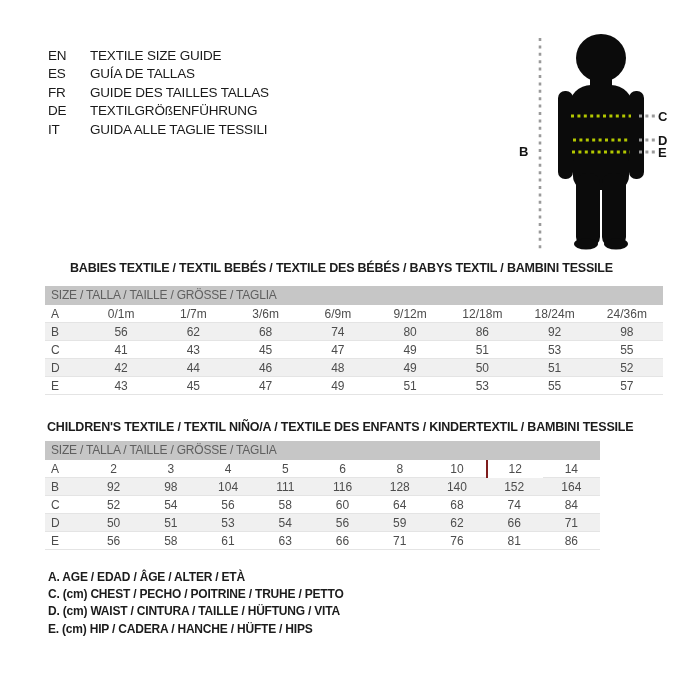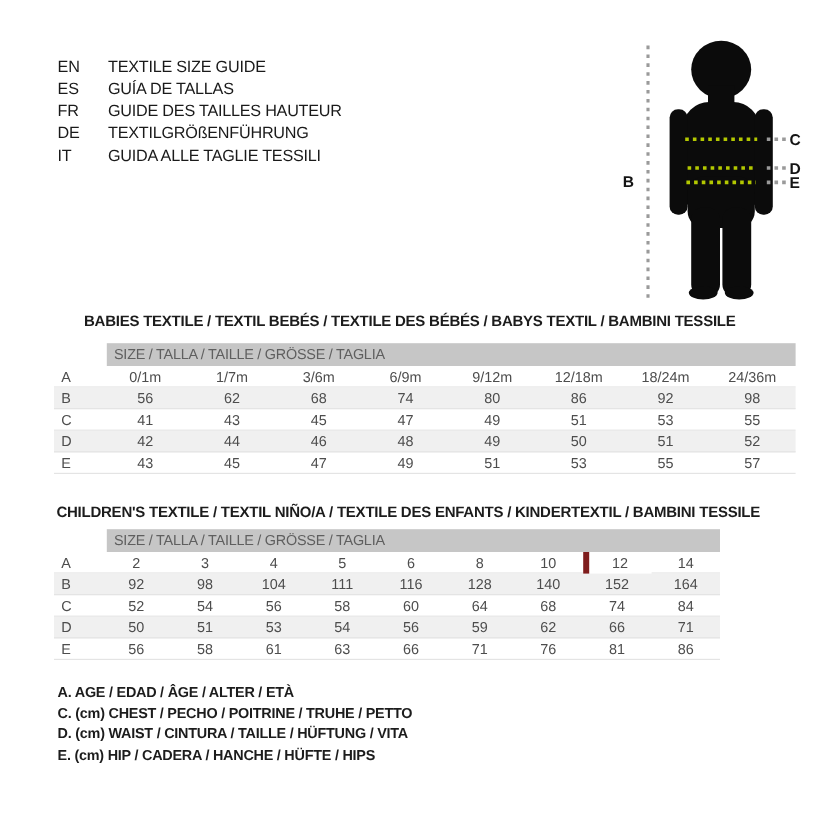--- a/index.html
+++ b/index.html
@@ -15,39 +15,39 @@
   .figure{position:absolute;left:505px;top:25px;}
   .measure-label{font-size:13px;font-weight:600;fill:#141414;font-family:"Liberation Sans",sans-serif;}
   
   .section-title{position:absolute;left:47px;font-size:12.5px;font-weight:700;color:#1c1c1c;letter-spacing:-0.2px;white-space:nowrap;}
   #babies-title{top:261px;padding-left:23px;}
   #children-title{top:420px;}
   
   .sizetable{position:absolute;left:45px;}
   #babies-table{top:286px;width:618px;}
   #children-table{top:441px;width:555px;}
-  .thead{height:19px;line-height:19px;background:#c6c6c6;color:#5f5f5f;font-size:12px;padding-left:6px;letter-spacing:-0.2px;margin-left:44px;}
+  .thead{height:19px;line-height:19px;background:#c6c6c6;color:#5f5f5f;font-size:12px;padding-left:6px;letter-spacing:-0.2px;}
   .trow{display:grid;height:18px;line-height:18px;font-size:12px;color:#4d4d4d;border-bottom:1px solid #e4e4e4;box-sizing:border-box;}
   .trow.shaded{background:#f0f0f0;}
   .rlabel{padding-left:6px;text-align:left;}
   .tcell{text-align:center;}
-  .tcell.boxed{border-left:5px solid #7f1d1d;background:#fff;}
+  .tcell.boxed{border-left:2px solid #7f1d1d;background:#fff;}
   
   .legend{position:absolute;left:48px;top:569px;}
   .legend-line{height:17.2px;line-height:17.2px;font-size:12px;font-weight:700;color:#1c1c1c;letter-spacing:-0.2px;white-space:nowrap;}
 </style>
 </head>
 <body>
 
 <div id="canvas">
 
   <div class="langs">
       <div class="lang-row"><span class="lang-code">EN</span><span>TEXTILE SIZE GUIDE</span></div>
       <div class="lang-row"><span class="lang-code">ES</span><span>GUÍA DE TALLAS</span></div>
-      <div class="lang-row"><span class="lang-code">FR</span><span>GUIDE DES TAILLES HAUTEUR</span></div>
+      <div class="lang-row"><span class="lang-code">FR</span><span>GUIDE DES TAILLES TALLAS</span></div>
       <div class="lang-row"><span class="lang-code">DE</span><span>TEXTILGRÖßENFÜHRUNG</span></div>
       <div class="lang-row"><span class="lang-code">IT</span><span>GUIDA ALLE TAGLIE TESSILI</span></div>
     </div>
 
   <svg class="figure" width="170" height="240" viewBox="0 0 170 240">
     <g fill="#0b0b0b">
       <ellipse cx="96" cy="33" rx="25" ry="24"></ellipse>
       <rect x="85" y="46" width="22" height="20"></rect>
       <rect x="64" y="60" width="64" height="95" rx="22"></rect>
       <rect x="53" y="66" width="15" height="88" rx="7"></rect>

